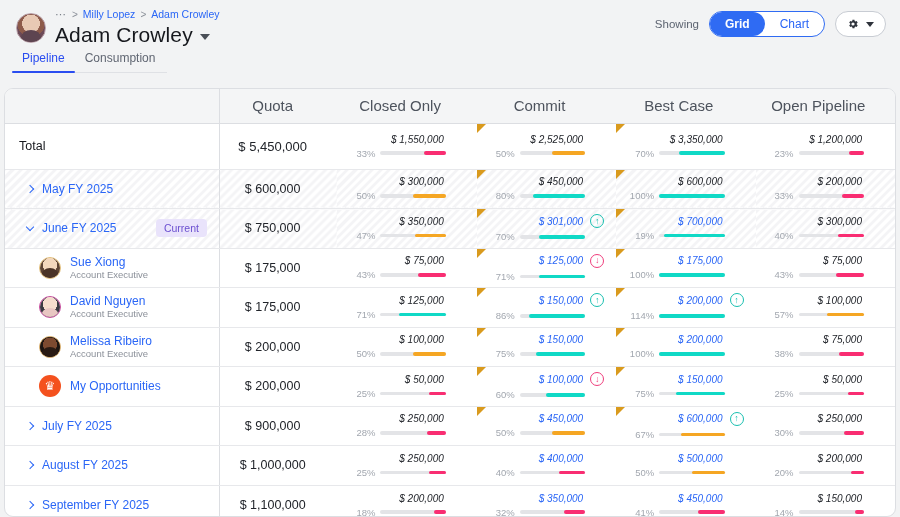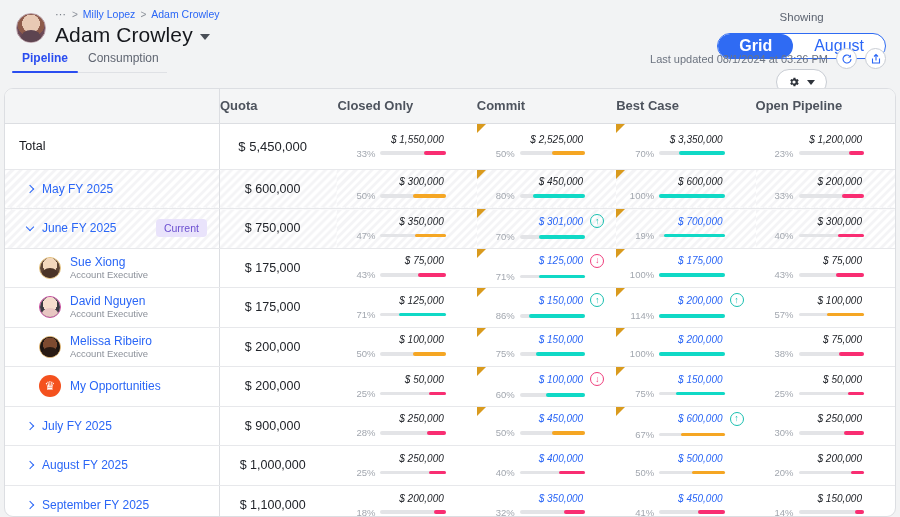--- a/index.html
+++ b/index.html
@@ -27,34 +27,34 @@
   }
   .crumbs { font-size: 10.5px; color: #2a66f6; display: flex; align-items: center; gap: 5px; line-height: 13px; padding-top: 2px; }
   .crumbs .dots { color: #7a7f87; letter-spacing: 1px; font-size: 11px; }
   .crumbs .sep { color: #8b9099; font-size: 10px; }
   .crumb-link { color: #2a66f6; cursor: pointer; }
   .page-title { font-size: 21px; color: #16181d; font-weight: 400; letter-spacing: .1px; line-height: 26px; margin-top: 1px; display: flex; align-items: center; gap: 7px; }
   .caret-down { width: 0; height: 0; border-left: 5px solid transparent; border-right: 5px solid transparent; border-top: 6px solid #4a4f57; display: inline-block; margin-top: 4px; }
 
   .tabs { position: absolute; left: 12px; top: 48px; display: flex; gap: 0; border-bottom: 1px solid #dfe1e5; width: 155px; }
   .tab { font-size: 12px; padding: 3px 10px 7px 10px; color: #606672; cursor: pointer; position: relative; }
-  .tab.active { color: #2a4df0; font-weight: bold; }
+  .tab.active { color: #2a4df0; font-weight: normal; }
   .tab.active::after { content: ""; position: absolute; left: 0; right: 0; bottom: -1px; height: 2.5px; background: #2a4df0; border-radius: 2px; }
 
   
-  .hdr-right { position: absolute; right: 14px; top: 11px; display: flex; align-items: center; gap: 10px; flex-direction: column; }
+  .hdr-right { position: absolute; right: 14px; top: 11px; display: flex; align-items: center; gap: 10px; }
   .showing-label { font-size: 11.5px; color: #5d6471; }
   .pill-select {
     height: 26px; border: 1px solid #c8ccd3; border-radius: 14px; background: #fff;
     display: flex; align-items: center; gap: 8px; padding: 0 13px; cursor: pointer;
     font-size: 12px; color: #2a66f6;
   }
   .pill-select .chev { width: 7px; height: 7px; border-right: 1.6px solid #2a66f6; border-bottom: 1.6px solid #2a66f6; transform: rotate(45deg) translate(-2px,-2px); }
   .seg { display: flex; height: 26px; border: 1px solid #2f6bf3; border-radius: 14px; overflow: hidden; background: #fff; }
-  .seg div { font-size: 16px; padding: 0 21px; display: flex; align-items: center; cursor: pointer; color: #2a66f6; }
+  .seg div { font-size: 12px; padding: 0 15px; display: flex; align-items: center; cursor: pointer; color: #2a66f6; }
   .seg div.on { background: #2f6bf3; color: #fff; font-weight: bold; border-radius: 14px; }
   .gear-btn {
     height: 26px; border: 1px solid #c8ccd3; border-radius: 14px; background: #fff;
     display: flex; align-items: center; gap: 7px; padding: 0 11px; cursor: pointer;
   }
   .gear { width: 12px; height: 12px; position: relative; color: #3a3f48; }
   .tri-sm { width: 0; height: 0; border-left: 4px solid transparent; border-right: 4px solid transparent; border-top: 5px solid #2e333b; }
 
   .updated { position: absolute; right: 14px; top: 48px; display: flex; align-items: center; gap: 8px; }
   .updated-text { font-size: 11px; color: #6d7480; }
@@ -64,22 +64,22 @@
   .card {
     position: absolute; left: 4px; top: 88px; right: 4px; bottom: 0;
     background: #fff; border: 1px solid #dcdee2; border-radius: 9px; overflow: hidden;
   }
   table { width: 100%; border-collapse: collapse; table-layout: fixed; }
   col.c-name   { width: 200px; }
   col.c-quota  { width: 110px; }
   col.c-metric { width: 130px; }
 
   thead th {
-    background: #f4f5f6; height: 34px; font-size: 13px; font-weight: 700; color: #4d535d;
-    text-align: left; padding-right: 14px; border-bottom: 1px solid #dcdee2; vertical-align: middle;
+    background: #f4f5f6; height: 34px; font-size: 15px; font-weight: 400; color: #4d535d;
+    text-align: center; padding-right: 14px; border-bottom: 1px solid #dcdee2; vertical-align: middle;
   }
   thead th.h-name { border-right: 1px solid #dcdee2; background: #f4f5f6; }
   thead th.h-quota { padding-right: 12px; }
 
   tbody tr { height: 39.5px; }
   tbody td { border-bottom: 1px solid #e7e8eb; vertical-align: middle; position: relative; }
   tbody tr:last-child td { border-bottom: none; }
   td.name-cell { border-right: 1px solid #dcdee2; padding-left: 14px; }
   td.quota-cell { text-align: center; padding-right: 12px; font-size: 12.5px; color: #21242a; }
 
@@ -163,45 +163,30 @@
 
     <div class="tabs">
       <div class="tab active">Pipeline</div>
       <div class="tab">Consumption</div>
     </div>
 
     <div class="hdr-right">
       <span class="showing-label">Showing</span>
       <div class="seg">
         <div class="on">Grid</div>
-        <div>August</div>
+        <div>Chart</div>
       </div>
       <div class="gear-btn">
         <svg class="gear" viewBox="0 0 24 24">
           <path fill="#2e333b" d="M19.4 13a7.7 7.7 0 000-2l2-1.6-2-3.4-2.4 1a7.6 7.6 0 00-1.7-1l-.4-2.6H10.9l-.4 2.6a7.6 7.6 0 00-1.7 1l-2.4-1-2 3.4L6.4 11a7.7 7.7 0 000 2l-2 1.6 2 3.4 2.4-1c.5.4 1.1.7 1.7 1l.4 2.6h4l.4-2.6c.6-.3 1.2-.6 1.7-1l2.4 1 2-3.4-2-1.6zM12 15.2A3.2 3.2 0 1112 8.8a3.2 3.2 0 010 6.4z"></path>
         </svg>
         <span class="tri-sm"></span>
       </div>
     </div>
 
-    <div class="updated">
-      <span class="updated-text">Last updated 08/1/2024 at 03:26 PM</span>
-      <div class="circ-btn">
-        <svg width="12" height="12" viewBox="0 0 24 24">
-          <path fill="none" stroke="#2a66f6" stroke-width="2.2" d="M20 12a8 8 0 11-3-6.2"></path>
-          <path fill="#2a66f6" d="M20 3v6h-6z"></path>
-        </svg>
-      </div>
-      <div class="circ-btn">
-        <svg width="12" height="12" viewBox="0 0 24 24">
-          <path fill="none" stroke="#2a66f6" stroke-width="2.2" d="M5 11v9h14v-9"></path>
-          <path fill="none" stroke="#2a66f6" stroke-width="2.2" d="M12 15V3M8 7l4-4 4 4"></path>
-        </svg>
-      </div>
-    </div>
   </div>
 
   <div class="card">
     <table>
       <colgroup>
         <col class="c-name">
           <col class="c-quota">
         <col class="c-metric">
           <col class="c-metric">
           <col class="c-metric">

